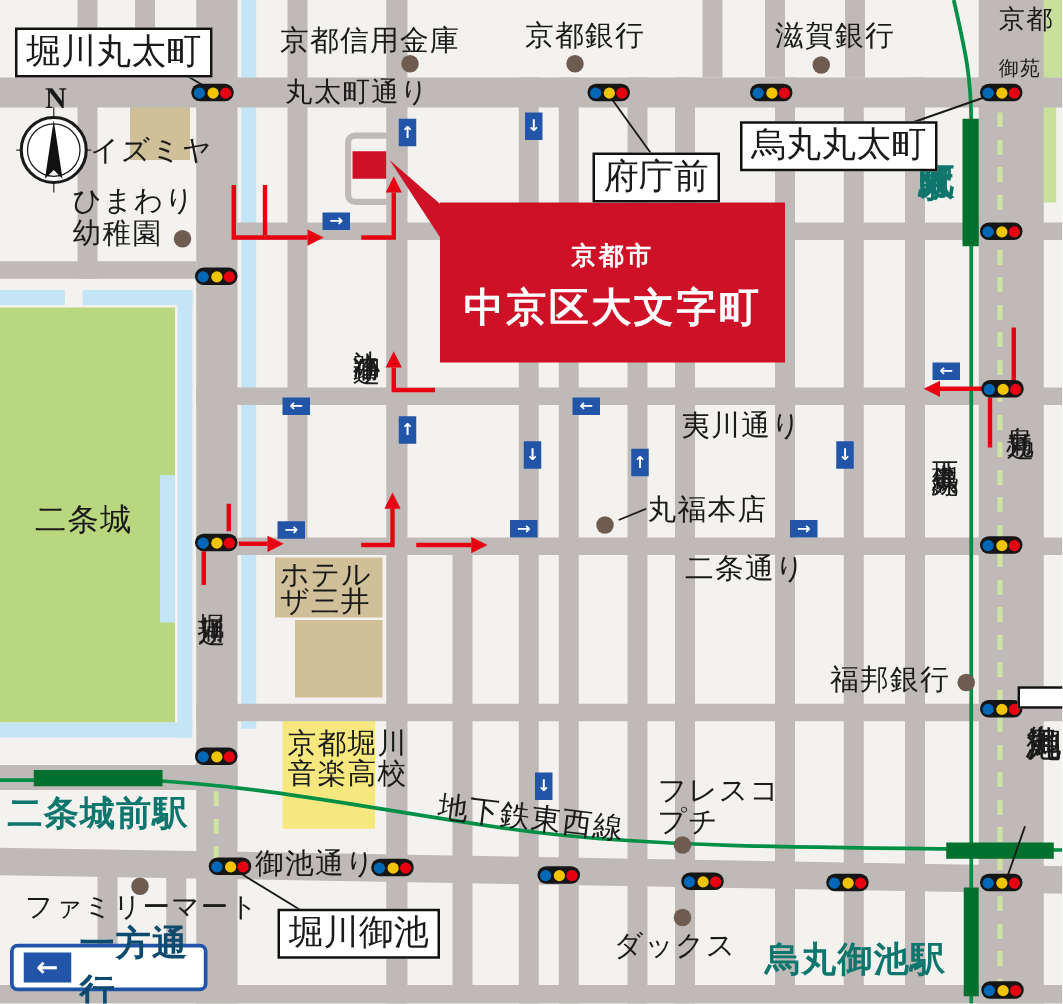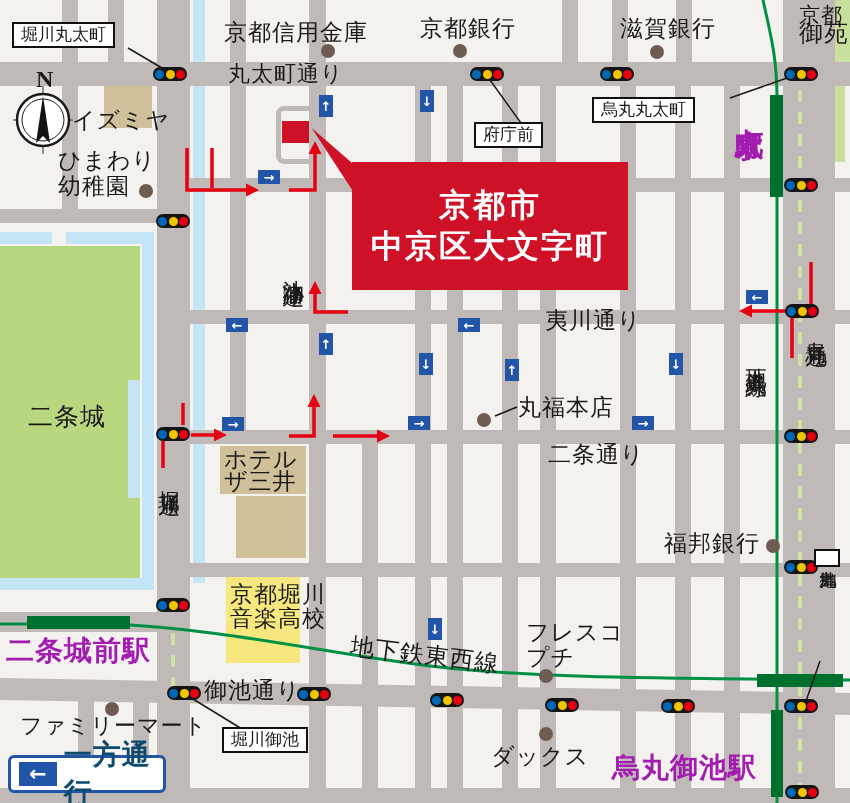--- a/index.html
+++ b/index.html
@@ -17,29 +17,29 @@
   .tl{position:absolute;width:34px;height:14px;background:#151515;border-radius:7px;
       display:flex;align-items:center;justify-content:space-evenly;z-index:6;}
   .tl i{width:9px;height:9px;border-radius:50%;display:block;}
   .db{background:#0068b7}.dy{background:#f1c400}.dr{background:#e60012}
   .ow{position:absolute;background:#2255a8;color:#fff;display:flex;align-items:center;
       justify-content:center;z-index:6;font-family:"DejaVu Sans",sans-serif;font-weight:bold;line-height:1;}
   .ow.h{width:22px;height:14px;font-size:13px;}
   .ow.v{width:14px;height:22px;font-size:13px;}
   .lb{position:absolute;font-size:23px;line-height:1.1;white-space:nowrap;z-index:7;letter-spacing:1px;}
   .lb.v{writing-mode:vertical-rl;text-orientation:upright;letter-spacing:2px;}
-  .big{font-family:"Liberation Sans","DejaVu Sans",sans-serif;font-weight:bold;font-size:28px;color:#a21caf;}
-  .bx{position:absolute;background:#fff;border:2px solid #111;padding:1px 7px;font-size:17px;
+  .big{font-family:"Liberation Sans","DejaVu Sans",sans-serif;font-weight:bold;font-size:28px;color:#0f766e;}
+  .bx{position:absolute;background:#fff;border:2px solid #111;padding:1px 7px;font-size:28px;
       line-height:1.2;white-space:nowrap;z-index:8;}
   .bx.v{writing-mode:vertical-rl;text-orientation:upright;padding:7px 1px;}
   .dot{position:absolute;width:14px;height:14px;border-radius:50%;background:#6e5c50;z-index:6;}
   #dest-box{position:absolute;left:352px;top:162px;width:276px;height:128px;background:#ce1126;z-index:7;
       display:flex;flex-direction:column;align-items:center;justify-content:center;color:#fff;}
   #dest-box div{font-weight:bold;letter-spacing:2px;line-height:41px;white-space:nowrap;}
-  .d1{font-size:32px}.d2{font-size:32px}.d3{font-size:30px}
+  .d1{font-size:20px}.d2{font-size:32px}.d3{font-size:30px}
   #outline{position:absolute;left:276px;top:106px;width:40px;height:48px;border:5px solid #bfbab7;
       border-radius:8px;z-index:3;}
   #bldg{position:absolute;left:282px;top:121px;width:27px;height:22px;background:#ce1126;z-index:4;}
   #wedge{position:absolute;left:308px;top:126px;width:46px;height:64px;background:#ce1126;z-index:6;
       clip-path:polygon(8% 3%,96% 58%,96% 100%);}
   #legend{position:absolute;left:8px;top:755px;width:158px;height:38px;background:#fff;
       border:3px solid #2255a8;border-radius:6px;display:flex;align-items:center;gap:7px;
       padding:0 0 0 8px;z-index:9;box-sizing:border-box;}
   #legend .arr{width:44px;height:24px;background:#2255a8;color:#fff;display:flex;align-items:center;
       justify-content:center;font-family:"DejaVu Sans",sans-serif;font-weight:bold;font-size:21px;line-height:1;}
@@ -302,27 +302,27 @@
   <i class="dot" style="left:539px;top:669px"></i>
   <i class="dot" style="left:539px;top:727px"></i>
   <i class="dot" style="left:105px;top:702px"></i>
 
   <div class="lb" style="left:36px;top:66px;font-size:24px;font-weight:bold">N</div>
   <div class="lb" style="left:228px;top:62px;font-size:22px">丸太町通り</div>
   <div class="lb" style="left:224px;top:20px">京都信用金庫</div>
   <div class="lb" style="left:420px;top:16px">京都銀行</div>
   <div class="lb" style="left:620px;top:16px">滋賀銀行</div>
   <div class="lb" style="left:799px;top:4px;font-size:21px">京都</div>
-  <div class="lb" style="left:799px;top:20px;font-size:24px">御苑</div>
+  <div class="lb" style="left:799px;top:47px;font-size:16px">御苑</div>
   <div class="lb" style="left:72px;top:108px">イズミヤ</div>
   <div class="lb" style="left:58px;top:148px">ひまわり</div>
   <div class="lb" style="left:58px;top:174px">幼稚園</div>
   <div class="lb" style="left:28px;top:403px;font-size:25px">二条城</div>
   <div class="lb v" style="left:281px;top:262px;font-size:22px">油小路通り</div>
-  <div class="lb" style="left:545px;top:308px">夷川通り</div>
+  <div class="lb" style="left:545px;top:328px">夷川通り</div>
   <div class="lb" style="left:518px;top:395px">丸福本店</div>
   <div class="lb" style="left:548px;top:442px">二条通り</div>
   <div class="lb" style="left:224px;top:447px">ホテル</div>
   <div class="lb" style="left:224px;top:469px">ザ三井</div>
   <div class="lb" style="left:664px;top:531px">福邦銀行</div>
   <div class="lb v" style="left:157px;top:473px;font-size:22px">堀川通り</div>
   <div class="lb" style="left:230px;top:582px">京都堀川</div>
   <div class="lb" style="left:230px;top:606px">音楽高校</div>
   <div class="lb" style="left:352px;top:633px;font-size:24px;transform:rotate(7deg);transform-origin:left top">地下鉄東西線</div>
   <div class="lb" style="left:526px;top:620px">フレスコ</div>

